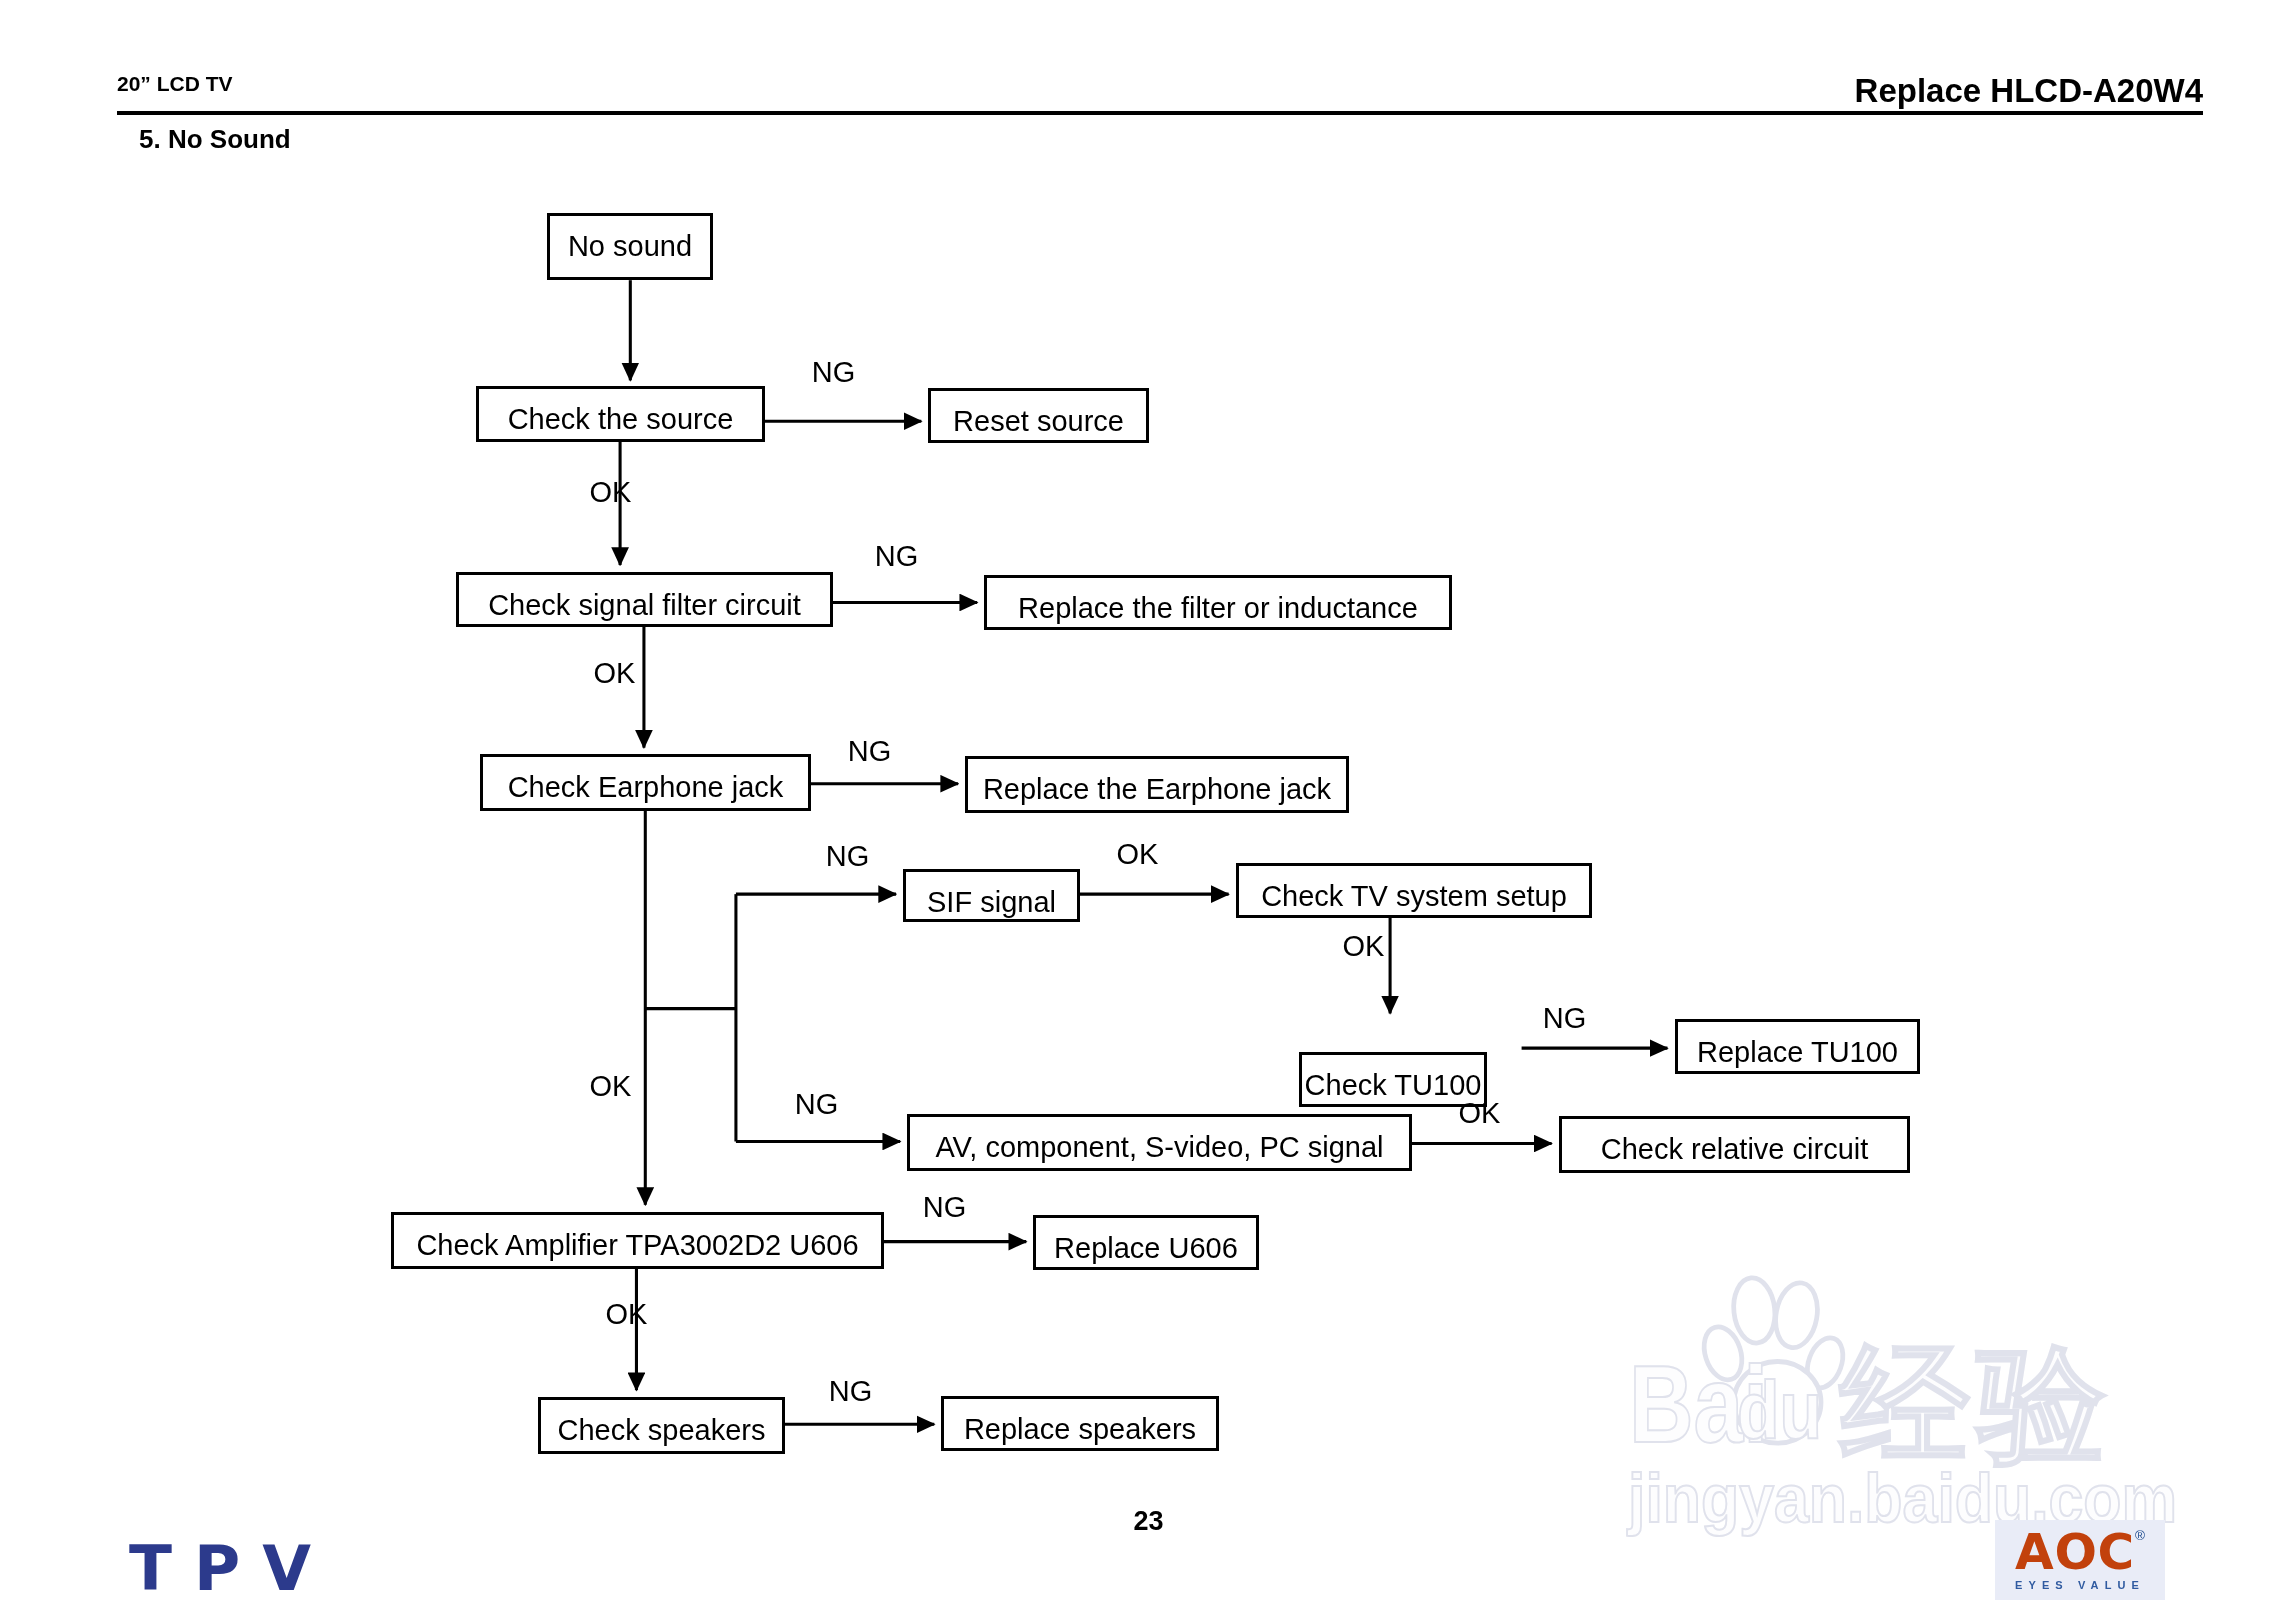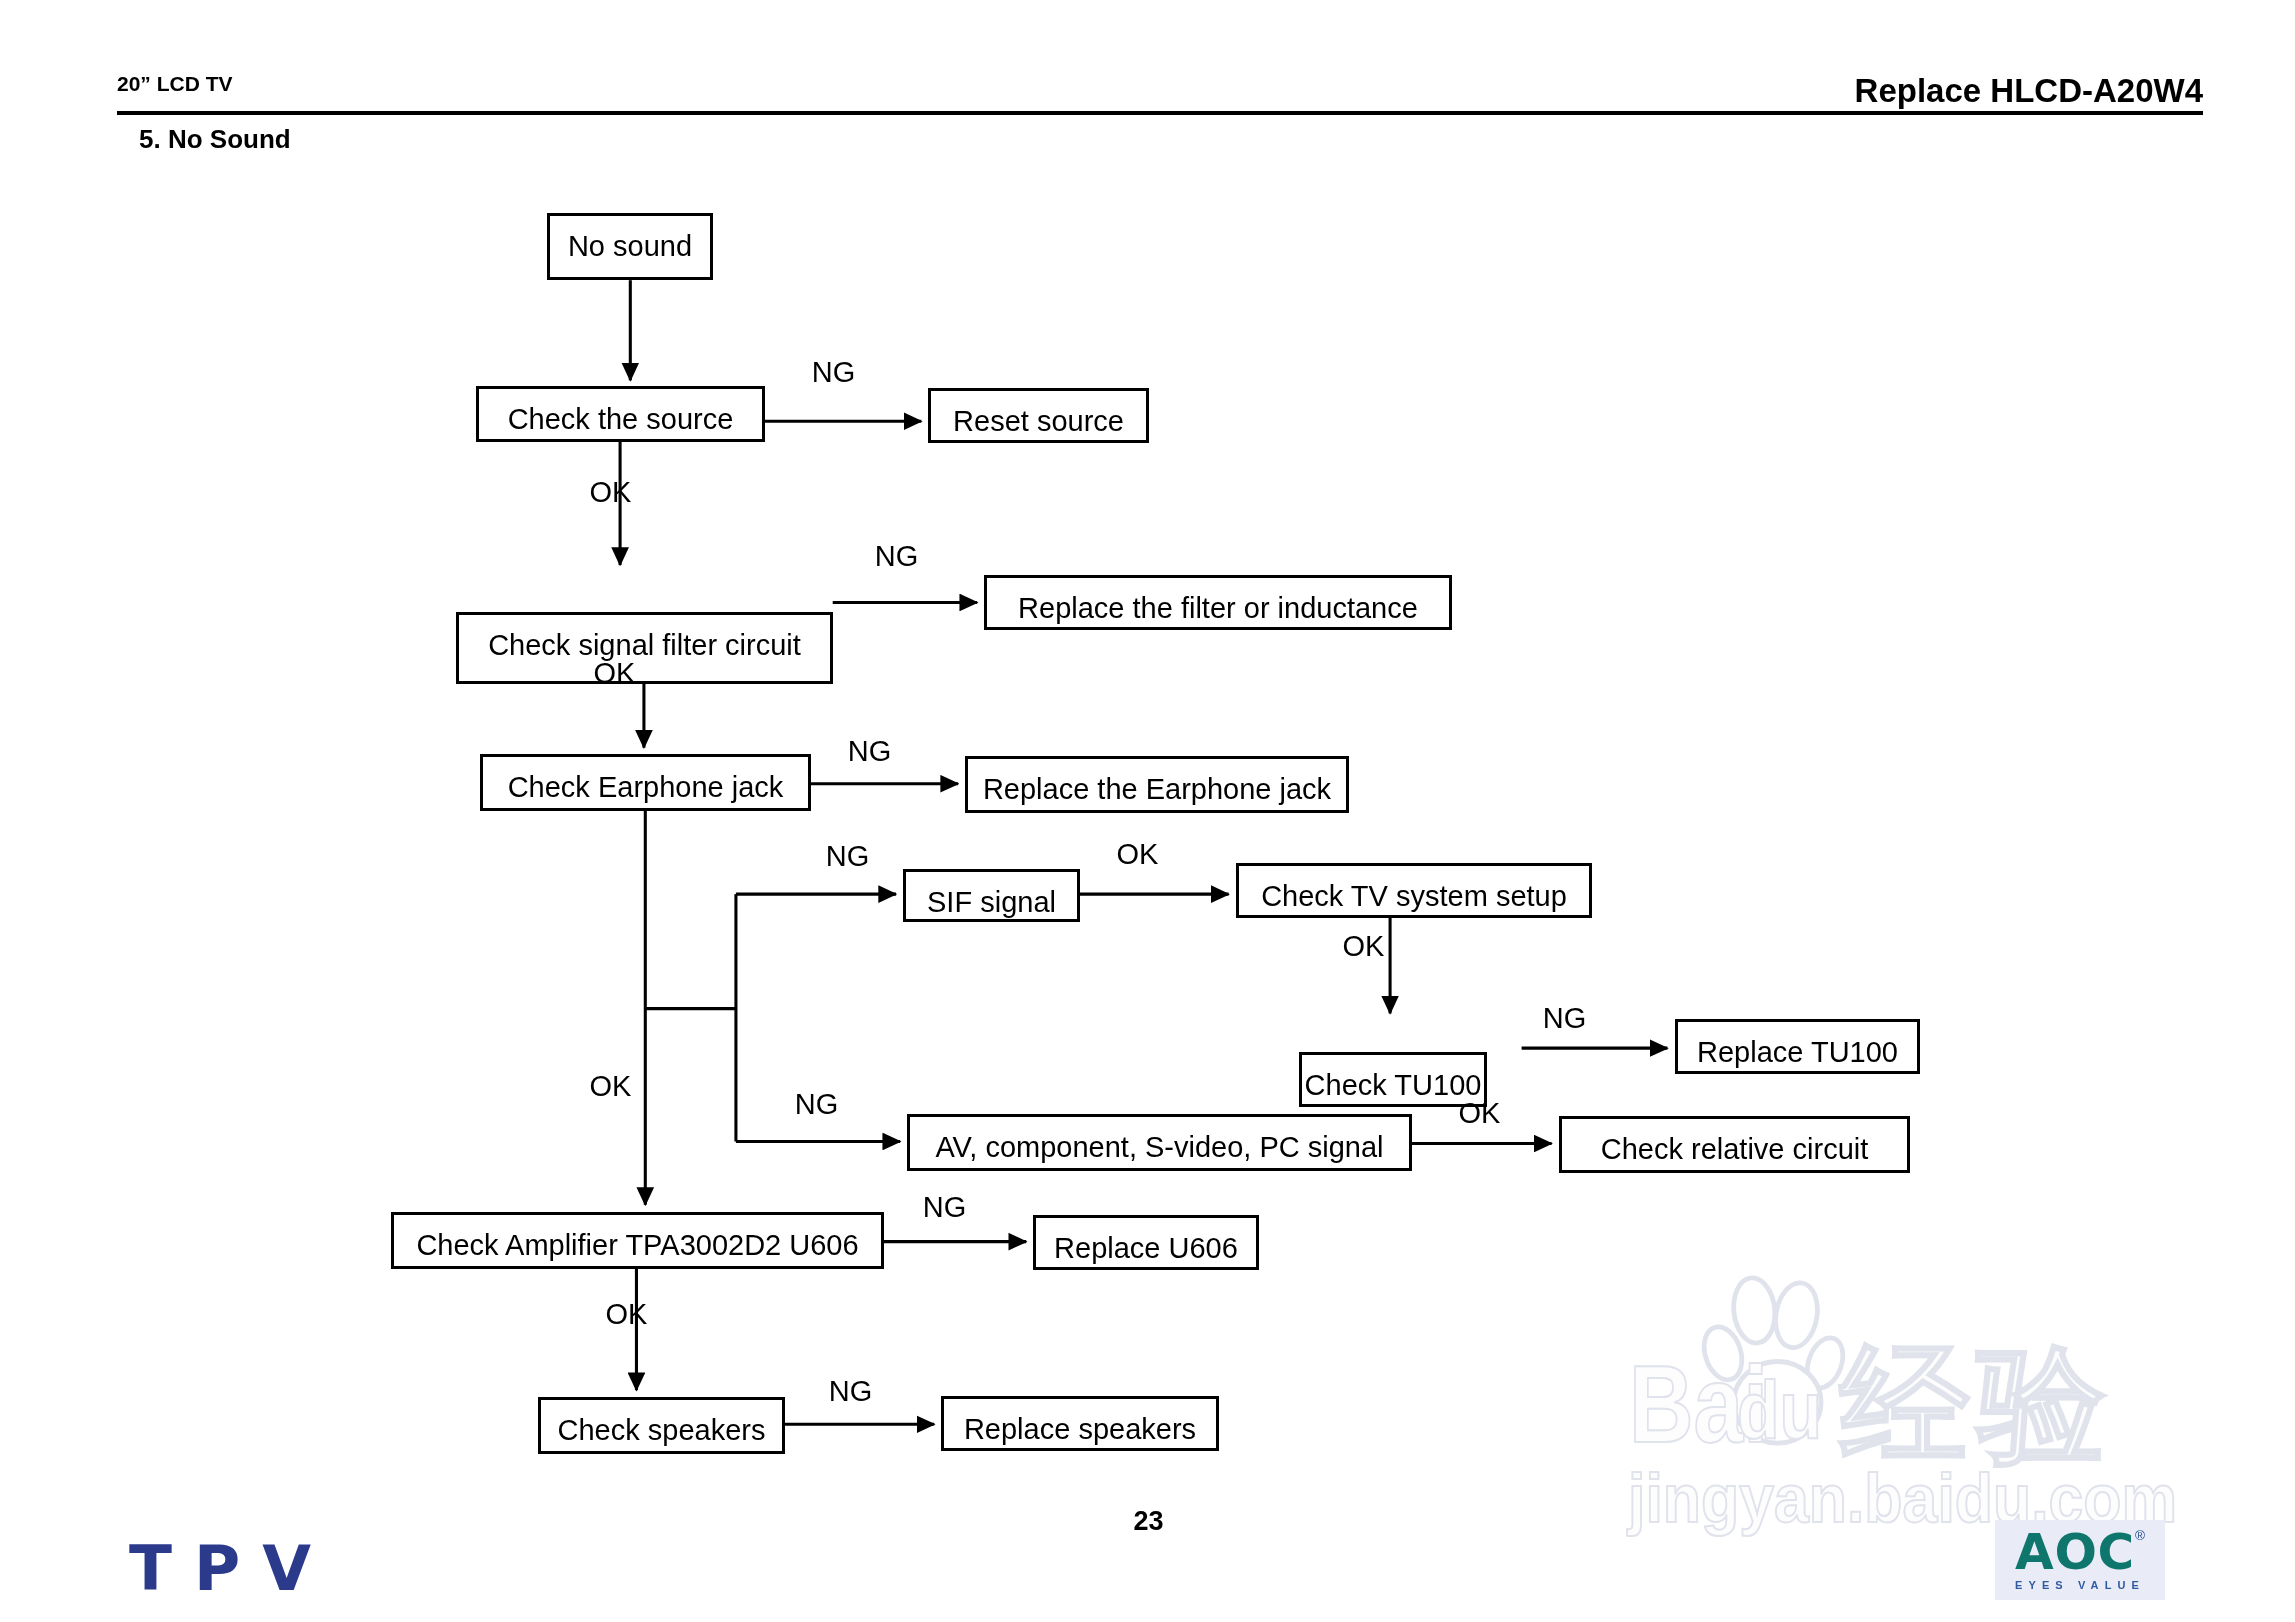--- a/index.html
+++ b/index.html
@@ -29,21 +29,21 @@
   .wm-paw{position:absolute;left:1697px;top:1273px;}
 
   
   .tpv{position:absolute;left:129px;top:1532px;font-size:63px;font-weight:800;
        color:#2c3a8c;letter-spacing:22px;font-family:"DejaVu Sans",sans-serif;}
   .pagenum{position:absolute;left:1116px;top:1506px;width:65px;text-align:center;
            font-size:27px;font-weight:bold;}
   .aoc{position:absolute;left:1995px;top:1520px;width:170px;height:80px;background:#e9ecf7;
        display:flex;flex-direction:column;align-items:center;justify-content:center;}
   .aoc-row{display:flex;align-items:flex-start;line-height:.95;}
-  .aoc-word{font-size:50px;font-weight:800;color:#0f766e;letter-spacing:0.7px;
+  .aoc-word{font-size:50px;font-weight:800;color:#c2410c;letter-spacing:0.7px;
             font-family:"DejaVu Sans",sans-serif;}
   .aoc-reg{font-size:13.6px;color:#1d4b8f;margin-top:1.4px;}
   .aoc-tagline{font-size:11px;font-weight:bold;letter-spacing:6.1px;color:#2f5aa0;margin-top:3.4px;}
 </style>
 </head>
 <body>
 
 <div class="page">
 
   <div class="title-left">20” LCD TV</div>
@@ -91,21 +91,21 @@
       <path d="M2072,1678 H2277" marker-end="url(#arr)"></path>
       <path d="M1296,1822 H1506" marker-end="url(#arr)"></path>
       <path d="M934,1861 V2040" marker-end="url(#arr)"></path>
       <path d="M1152,2090 H1371" marker-end="url(#arr)"></path>
     </g>
   </svg>
 
   <div class="node" style="left:547px;top:213px;width:166px;height:67px;">No sound</div>
   <div class="node" style="left:476px;top:386px;width:289px;height:56px;">Check the source</div>
   <div class="node" style="left:928px;top:388px;width:221px;height:55px;">Reset source</div>
-  <div class="node" style="left:456px;top:572px;width:377px;height:72px;margin-top:40px;">Check signal filter circuit</div>
+  <div class="node" style="left:456px;top:572px;width:377px;height:55px;">Check signal filter circuit</div>
   <div class="node" style="left:984px;top:575px;width:468px;height:55px;text-align:right;">Replace the filter or inductance</div>
   <div class="node" style="left:480px;top:754px;width:331px;height:57px;">Check Earphone jack</div>
   <div class="node" style="left:965px;top:756px;width:384px;height:57px;">Replace the Earphone jack</div>
   <div class="node" style="left:903px;top:869px;width:177px;height:53px;">SIF signal</div>
   <div class="node" style="left:1236px;top:863px;width:356px;height:55px;">Check TV system setup</div>
   <div class="node" style="left:1299px;top:1024px;width:188px;height:55px;margin-top:28px;">Check TU100</div>
   <div class="node" style="left:1675px;top:1019px;width:245px;height:55px;">Replace TU100</div>
   <div class="node" style="left:907px;top:1114px;width:505px;height:57px;">AV, component, S-video, PC signal</div>
   <div class="node" style="left:1559px;top:1116px;width:351px;height:57px;">Check relative circuit</div>
   <div class="node" style="left:391px;top:1212px;width:493px;height:57px;">Check Amplifier TPA3002D2 U606</div>

